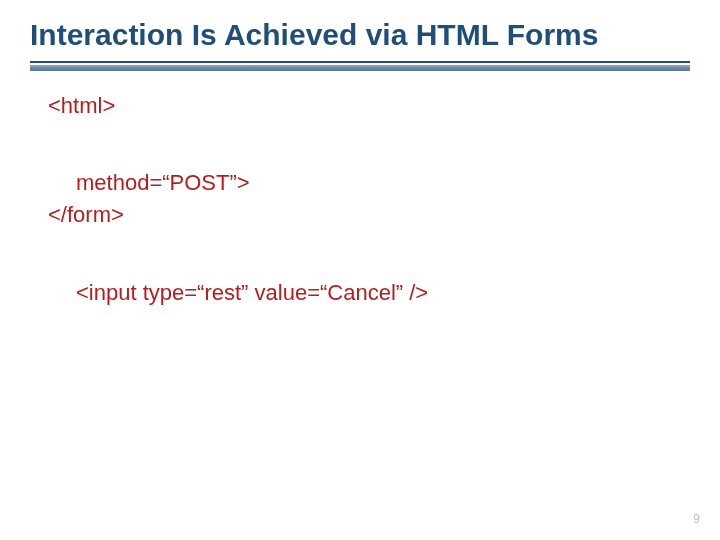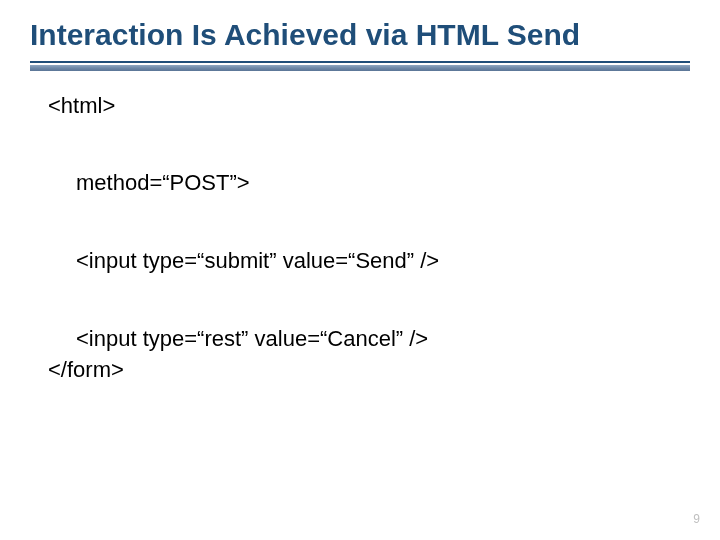--- a/index.html
+++ b/index.html
@@ -37,21 +37,21 @@
     margin: 0 0 2px 0;
   }
   .rule-thick {
     height: 6px;
     background: linear-gradient(to bottom, #8ea7c2 0%, #6e89a8 50%, #5a7597 100%);
     margin: 0;
   }
   .body-area {
     padding: 18px 30px 0 48px;
     font-family: "Gill Sans", "Gill Sans MT", "Trebuchet MS", Verdana, sans-serif;
-    color: #000000;
+    color: #b91c1c;
     font-size: 22px;
     line-height: 1.35;
   }
   .code-line {
     margin: 2px 0;
     white-space: pre-wrap;
   }
   .indent1 { padding-left: 28px; margin-top: 48px; }
   .slide-number {
     position: absolute;
@@ -61,31 +61,30 @@
     color: #bfbfbf;
     font-family: Verdana, Geneva, sans-serif;
   }
 </style>
 </head>
 <body>
 
 <div class="slide">
 
   <div class="title-area">
-    <h1 class="title">Interaction Is Achieved via HTML Send</h1>
+    <h1 class="title">Interaction Is Achieved via HTML Forms</h1>
   </div>
 
   <div class="rule-area">
     <div class="rule-thin"></div>
     <div class="rule-thick"></div>
   </div>
 
   <div class="body-area">
     <div class="code-line">&lt;html&gt;</div>
     <div class="code-line indent1">method=“POST”&gt;</div>
-    <div class="code-line indent1">&lt;input type=“submit” value=“Send” /&gt;</div>
+    <div class="code-line">&lt;/form&gt;</div>
     <div class="code-line indent1">&lt;input type=“rest” value=“Cancel” /&gt;</div>
-    <div class="code-line">&lt;/form&gt;</div>
   </div>
 
   <div class="slide-number">9</div>
 
 </div>
 
 </body></html>

